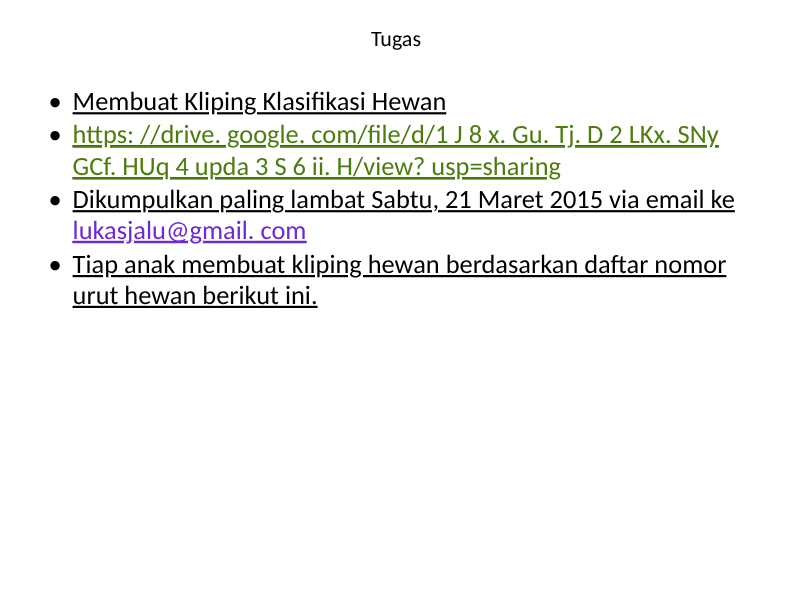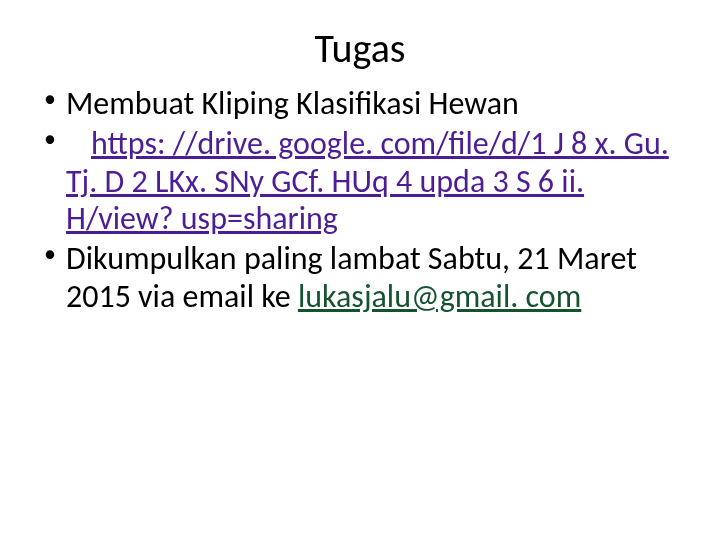--- a/index.html
+++ b/index.html
@@ -6,66 +6,69 @@
     body {
       width: 720px;
       height: 540px;
       background: #fff;
       font-family: Calibri, Arial, sans-serif;
       color: #000;
       padding: 24px 40px;
     }
     .title {
       text-align: center;
-      font-size: 40px;
+      font-size: 20px;
       font-weight: 400;
-      margin-bottom: 12px;
+      margin-bottom: 31px;
     }
     ul.bullets {
       list-style: none;
       padding-left: 0;
     }
     ul.bullets > li {
       position: relative;
       padding-left: 26px;
-      font-size: 32px;
+      font-size: 24px;
       line-height: 1.18;
       margin-bottom: 2px;
+      text-decoration: underline;
     }
     ul.bullets > li::before {
       content: "•";
       position: absolute;
       left: 4px;
       top: 0;
       font-size: 24px;
     }
     .body-text { display: inline; }
     .link {
-      color: #14532d;
+      color: #6d28d9;
       text-decoration: underline;
       cursor: pointer;
     }
     .url-link {
-      color: #4c1d95;
+      color: #4d7c0f;
       text-decoration: underline;
       display: inline;
-      margin-left: 25px;
     }
     .cont {
       display: block;
     }
   </style>
 </head>
 <body>
 
 <h1 class="title">Tugas</h1>
 
 <ul class="bullets">
   <li>
     <span class="body-text">Membuat Kliping Klasifikasi Hewan</span>
   </li>
   <li>
     <span class="cont"><span class="url-link">https: //drive. google. com/file/d/1 J 8 x. Gu. Tj. D 2 LKx. SNy GCf. HUq 4 upda 3 S 6 ii. H/view? usp=sharing</span></span>
   </li>
   <li>
     <span class="body-text">Dikumpulkan paling lambat Sabtu, 21 Maret 2015 via email ke </span><span class="link">lukasjalu@gmail. com</span>
   </li>
+  <li>
+    <span class="body-text">Tiap anak membuat kliping hewan berdasarkan daftar nomor urut hewan berikut ini.</span>
+  </li>
 </ul>
 
 </body></html>

